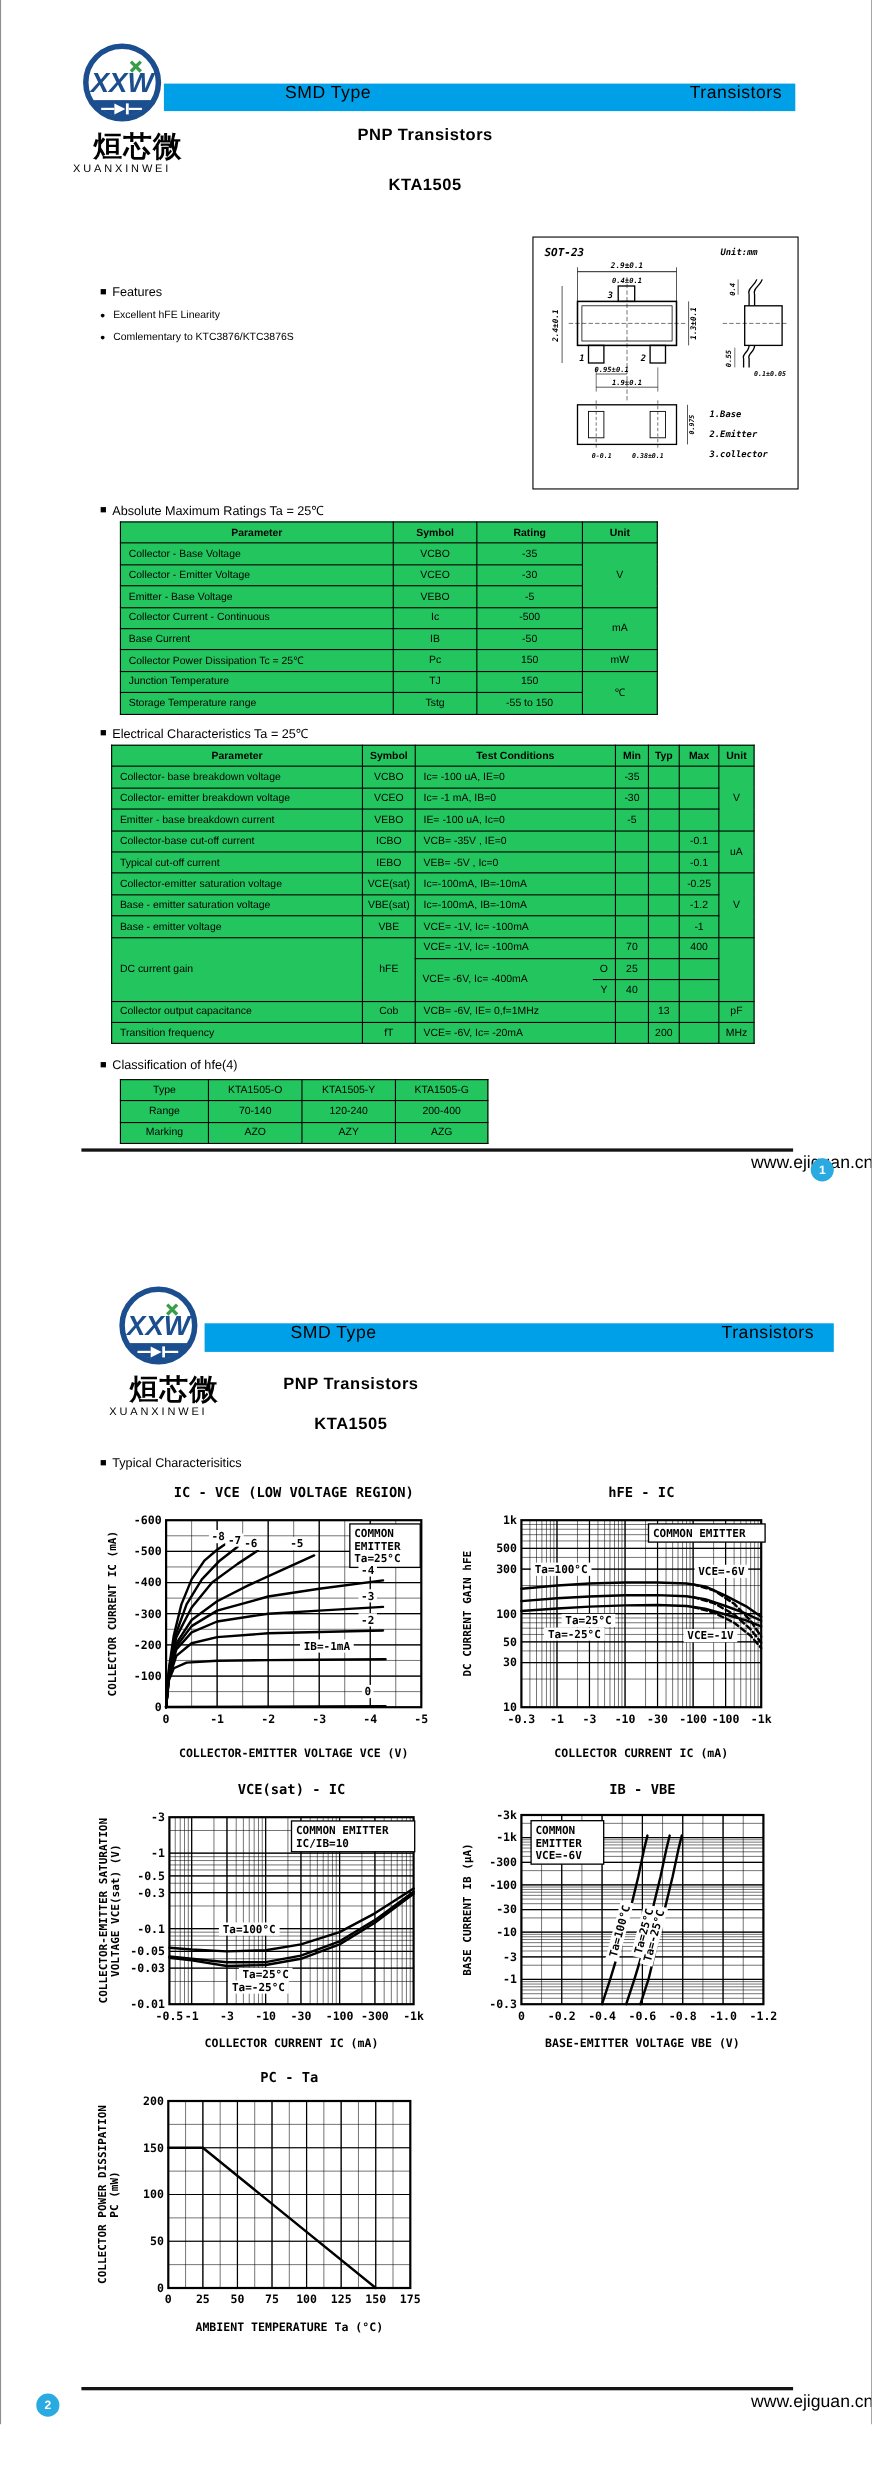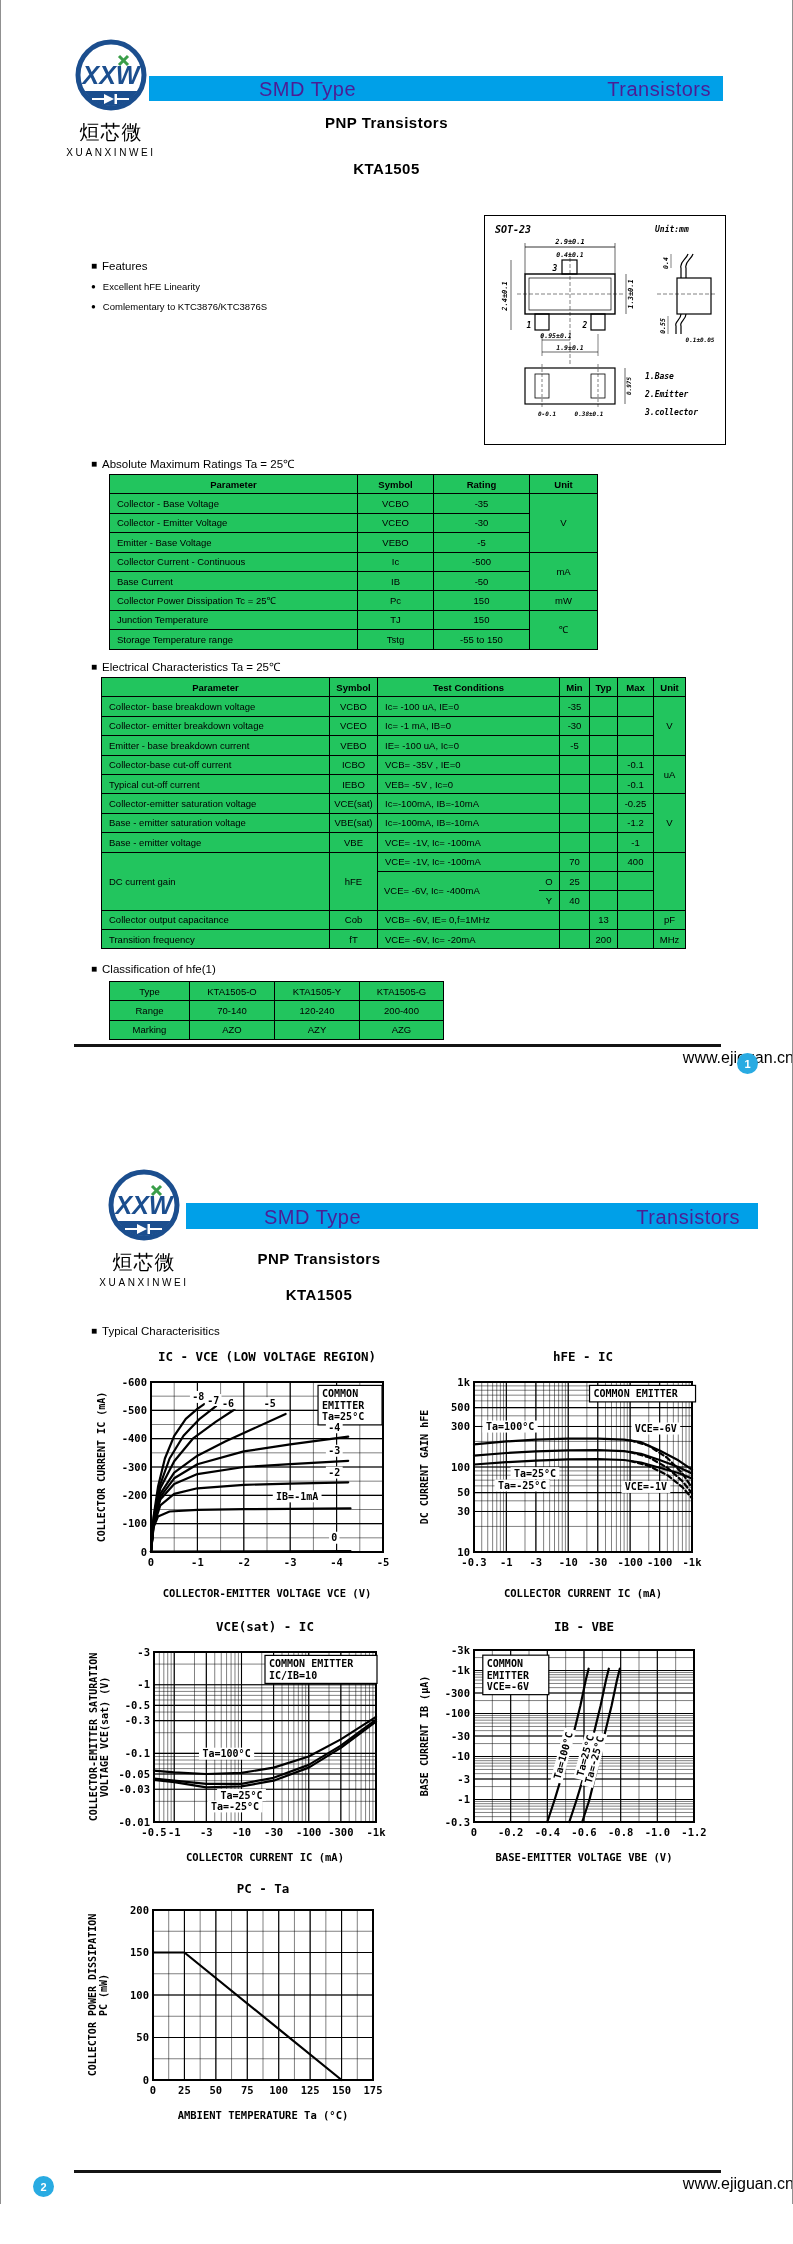--- a/index.html
+++ b/index.html
@@ -2,25 +2,25 @@
 <html><head>
 <meta charset="utf-8">
 <style>
   html,body{margin:0;padding:0;background:#fff;}
   .sheet{position:relative;width:793px;height:2204px;background:#fff;margin:0 auto;
          border-left:1px solid #909090;border-right:1px solid #909090;box-sizing:border-box;
          font-family:"Liberation Sans",sans-serif;color:#000;overflow:hidden;}
   .abs{position:absolute;}
   
   .brand{width:110px;text-align:center;}
-  .brand .cn{font-size:20px;font-weight:normal;letter-spacing:1px;line-height:30px;margin-top:-3px;}
+  .brand .cn{font-size:26px;font-weight:bold;letter-spacing:1px;line-height:30px;margin-top:-3px;text-align:right;}
   .brand .en{font-size:10px;letter-spacing:2.6px;line-height:12px;}
   
-  .banner{background:#00a0e8;color:#4c1d95;display:flex;align-items:flex-end;justify-content:space-between;
-          box-sizing:border-box;font-size:20px;letter-spacing:.5px;}
+  .banner{background:#00a0e8;color:#000000;display:flex;align-items:flex-start;justify-content:space-between;
+          box-sizing:border-box;font-size:16px;letter-spacing:.5px;}
   
   .ptitle,.part{font-size:15px;font-weight:bold;text-align:center;letter-spacing:.5px;}
   
   .h{font-size:11.5px;display:flex;align-items:center;gap:5px;}
   .sq{font-size:10px;line-height:10px;}
   .feat-item{font-size:9.5px;margin-top:9px;display:flex;align-items:center;gap:7px;}
   .dot{font-size:8px;}
   
   table.t{border-collapse:collapse;background:#22c55e;table-layout:fixed;}
   .t td{border:1px solid #000;font-size:9.5px;padding:0 3px;height:18.4px;text-align:center;overflow:hidden;white-space:nowrap;}
@@ -354,21 +354,21 @@
           <td></td>
           <td>200</td>
           <td></td>
           <td>MHz</td>
         </tr>
   </tbody>
     </table>
 
   <div class="abs h" style="left:90px;top:963px;">
     <span class="sq">■</span>
-    <span>Classification of hfe(1)</span>
+    <span>Classification of hfe(4)</span>
   </div>
   <table class="t abs" style="left:108px;top:981px;width:335px;">
     <colgroup>
         <col style="width:80px">
         <col style="width:85px">
         <col style="width:85px">
         <col>
       </colgroup>
     <tbody>
         <tr>

